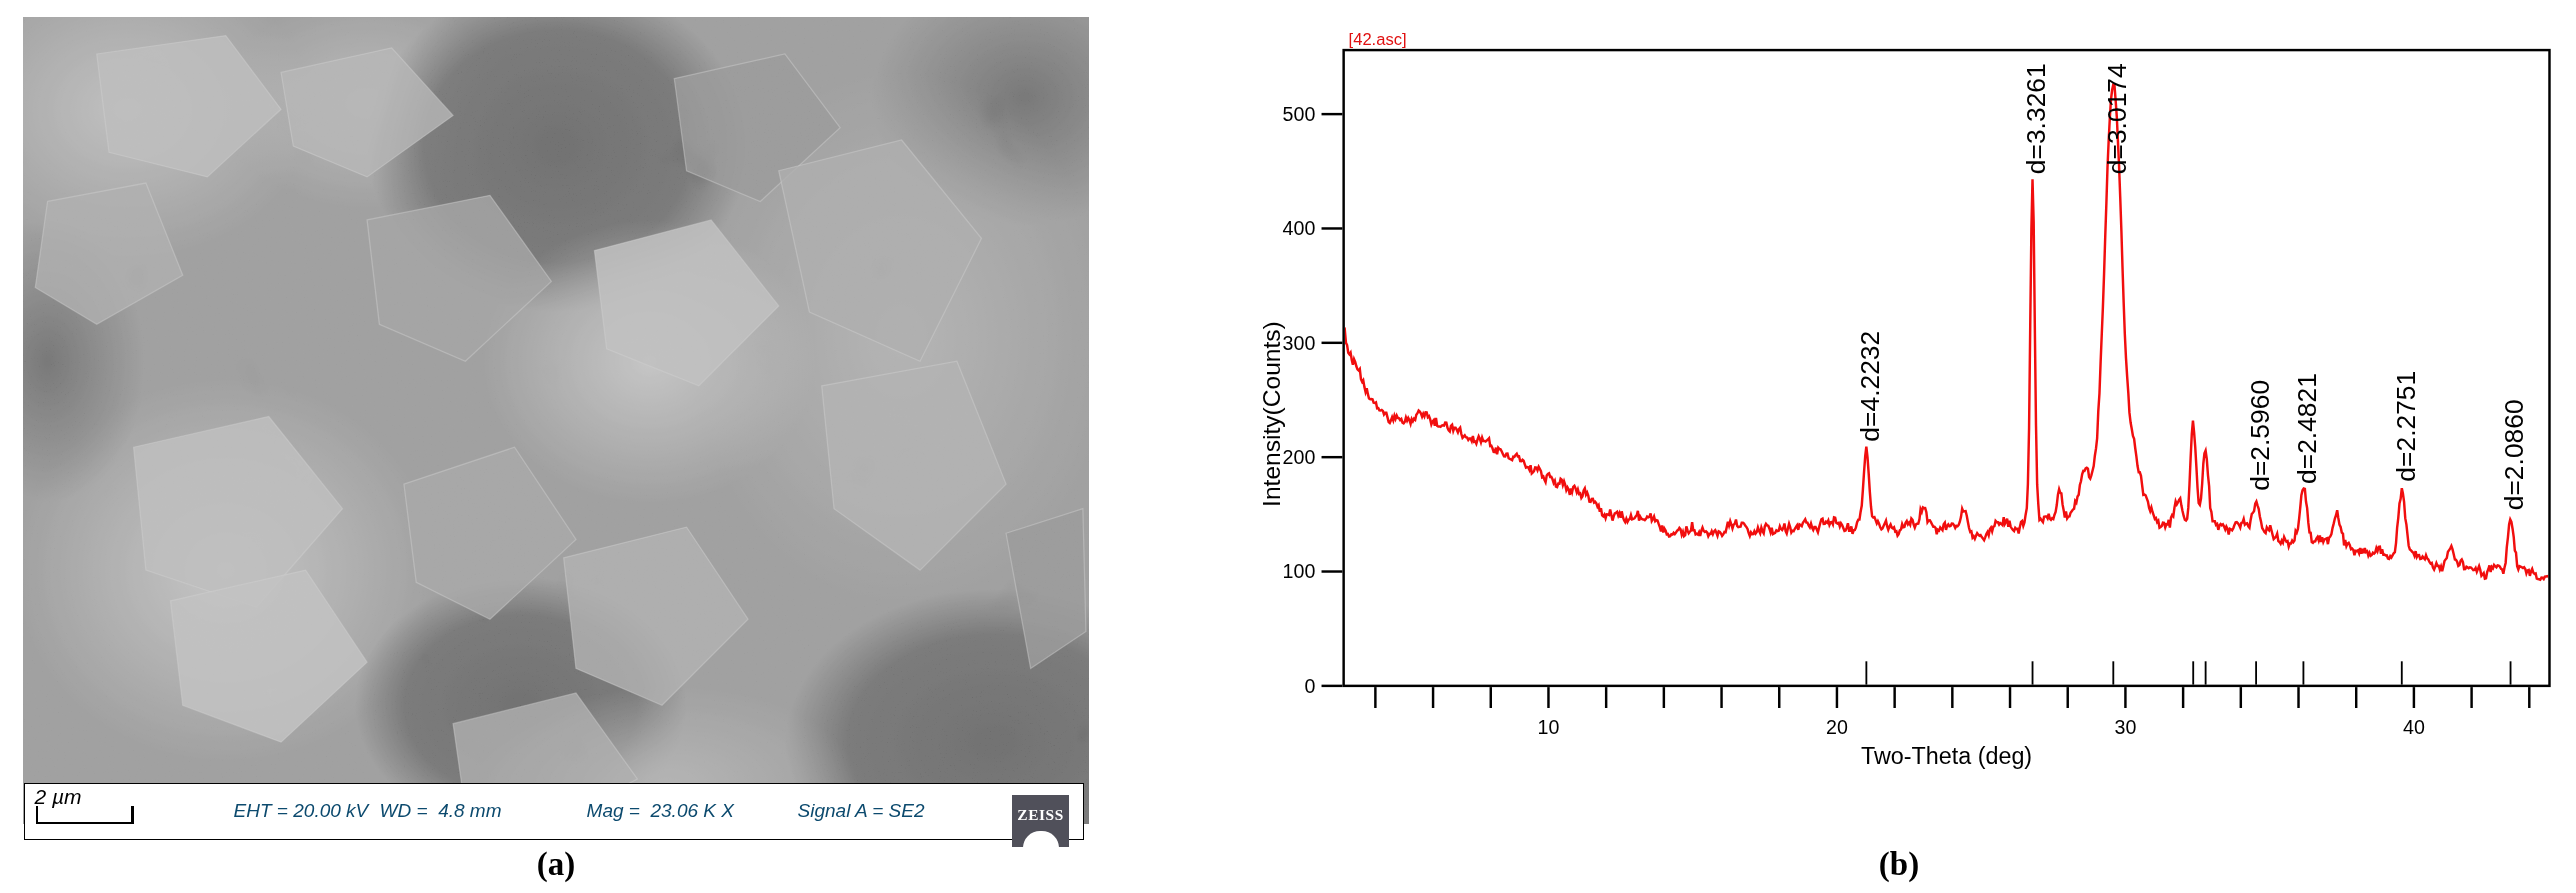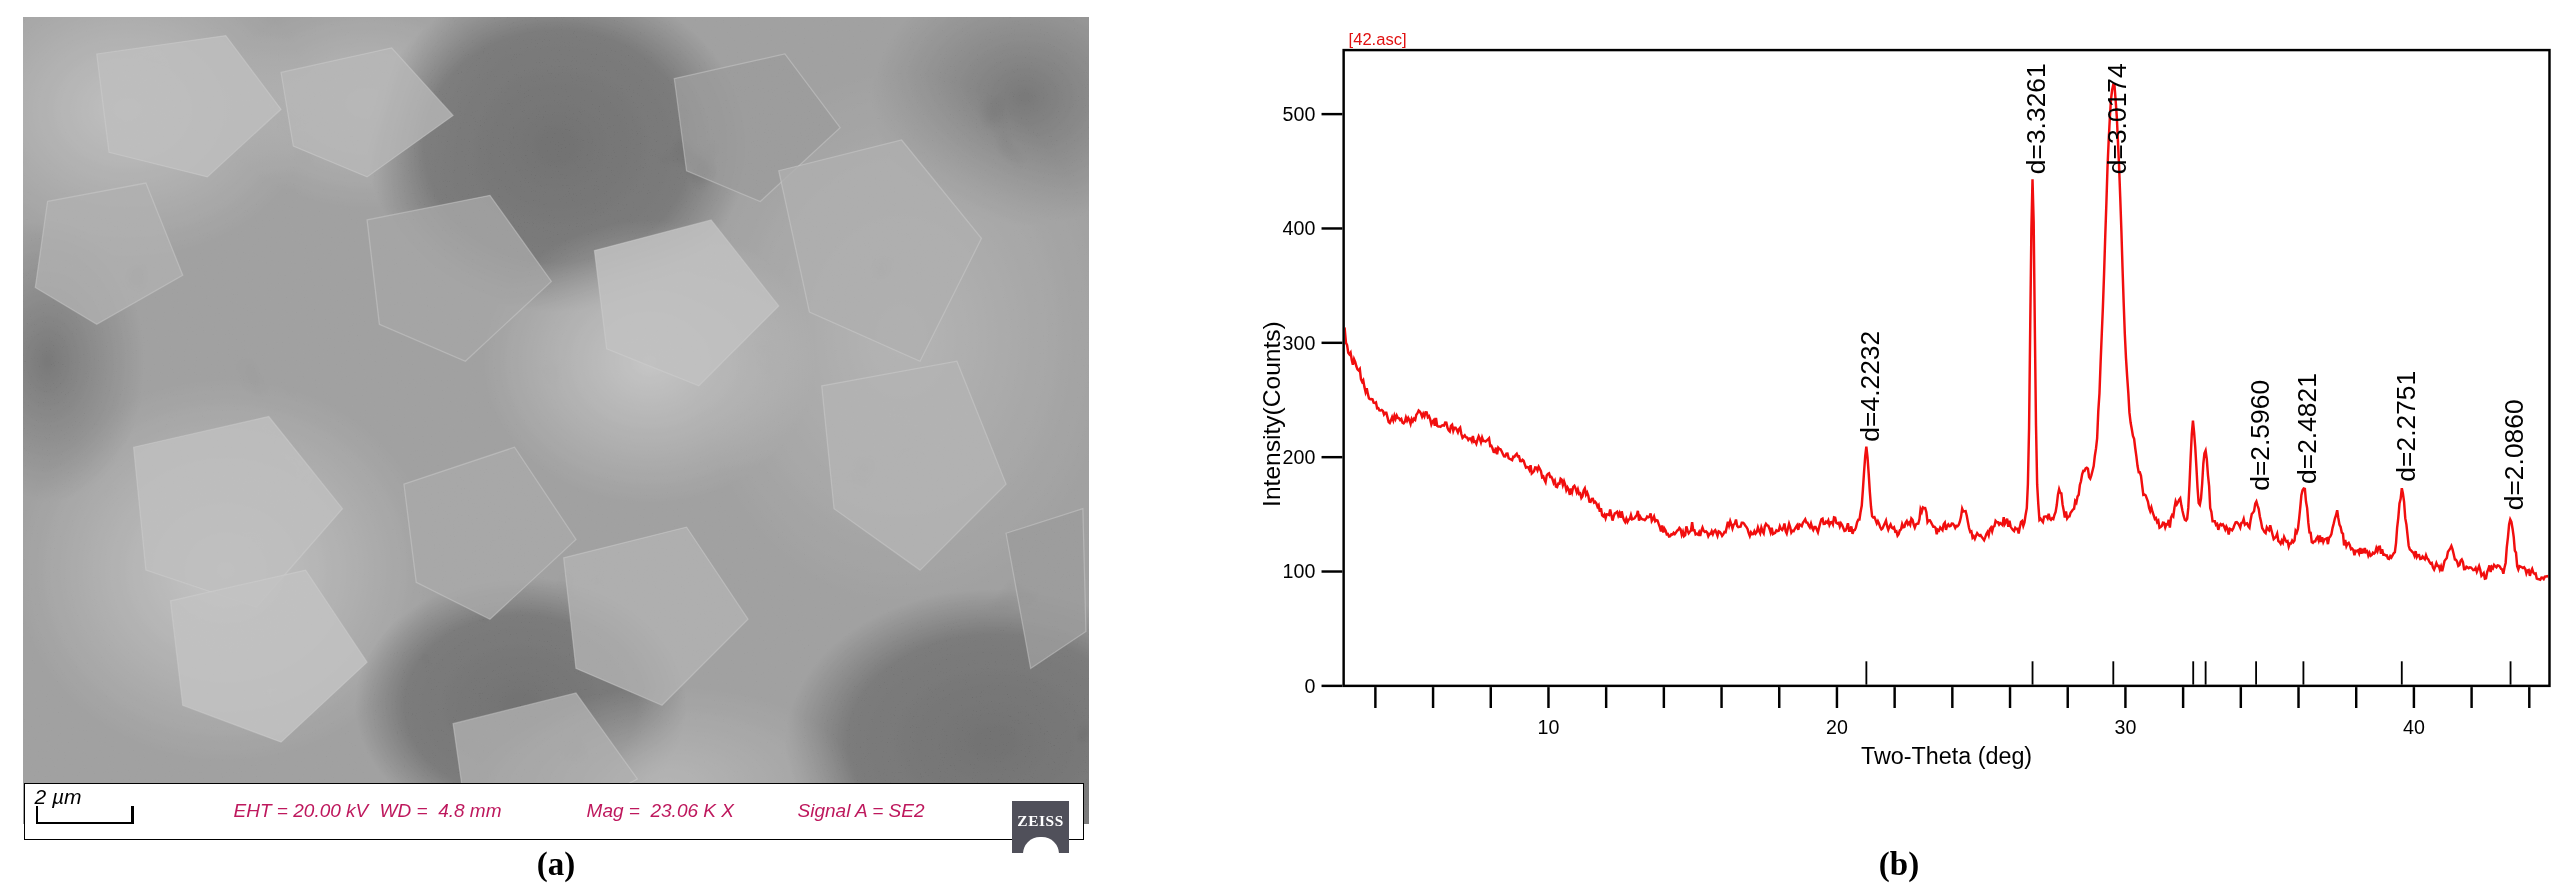--- a/index.html
+++ b/index.html
@@ -9,26 +9,26 @@
   
   .sem{position:absolute;left:23px;top:16.6px;width:1066px;height:807px;background:#777;}
   .sem svg{position:absolute;left:0;top:0;}
   .infobar{position:absolute;left:0.6px;top:732px;width:1058px;height:55px;background:#ffffff;
            border:1.2px solid #000;margin-top:34px;}
   .scale-text{position:absolute;left:9.8px;top:1.2px;font-style:italic;font-size:21px;color:#000;}
   .scale-line{position:absolute;left:11px;top:38px;width:98px;height:2.5px;background:#000;}
   .scale-tick{position:absolute;top:-16px;width:2.5px;height:18.4px;background:#000;}
   .scale-tick.left{left:0;}
   .scale-tick.right{right:0;}
-  .meta{position:absolute;top:16px;font-style:italic;font-size:19px;color:#be185d;white-space:pre;}
+  .meta{position:absolute;top:16px;font-style:italic;font-size:19px;color:#0c4a6e;white-space:pre;}
   .meta.eht{left:209px;}
   .meta.wd{left:355px;}
   .meta.mag{left:562px;}
   .meta.sig{left:773px;}
-  .zeiss{position:absolute;right:13.5px;top:17px;width:57px;height:52px;background:#50505a;overflow:hidden;}
+  .zeiss{position:absolute;right:13.5px;top:11px;width:57px;height:52px;background:#50505a;overflow:hidden;}
   .zeiss span{position:absolute;left:0;right:0;top:11px;text-align:center;color:#fff;
               font-family:"Liberation Serif",serif;font-weight:bold;font-size:15.4px;letter-spacing:0.6px;}
   .zeiss .notch{position:absolute;left:50%;bottom:-1.2px;transform:translateX(-50%);
                 width:36px;height:16.6px;background:#fff;border-radius:36px 36px 0 0;}
 
   
   .caption{position:absolute;top:846px;transform:translateX(-50%);
            font-family:"Liberation Serif",serif;font-weight:bold;font-size:33px;color:#000;}
   .caption.a{left:556px;}
   .caption.b{left:1899px;}

